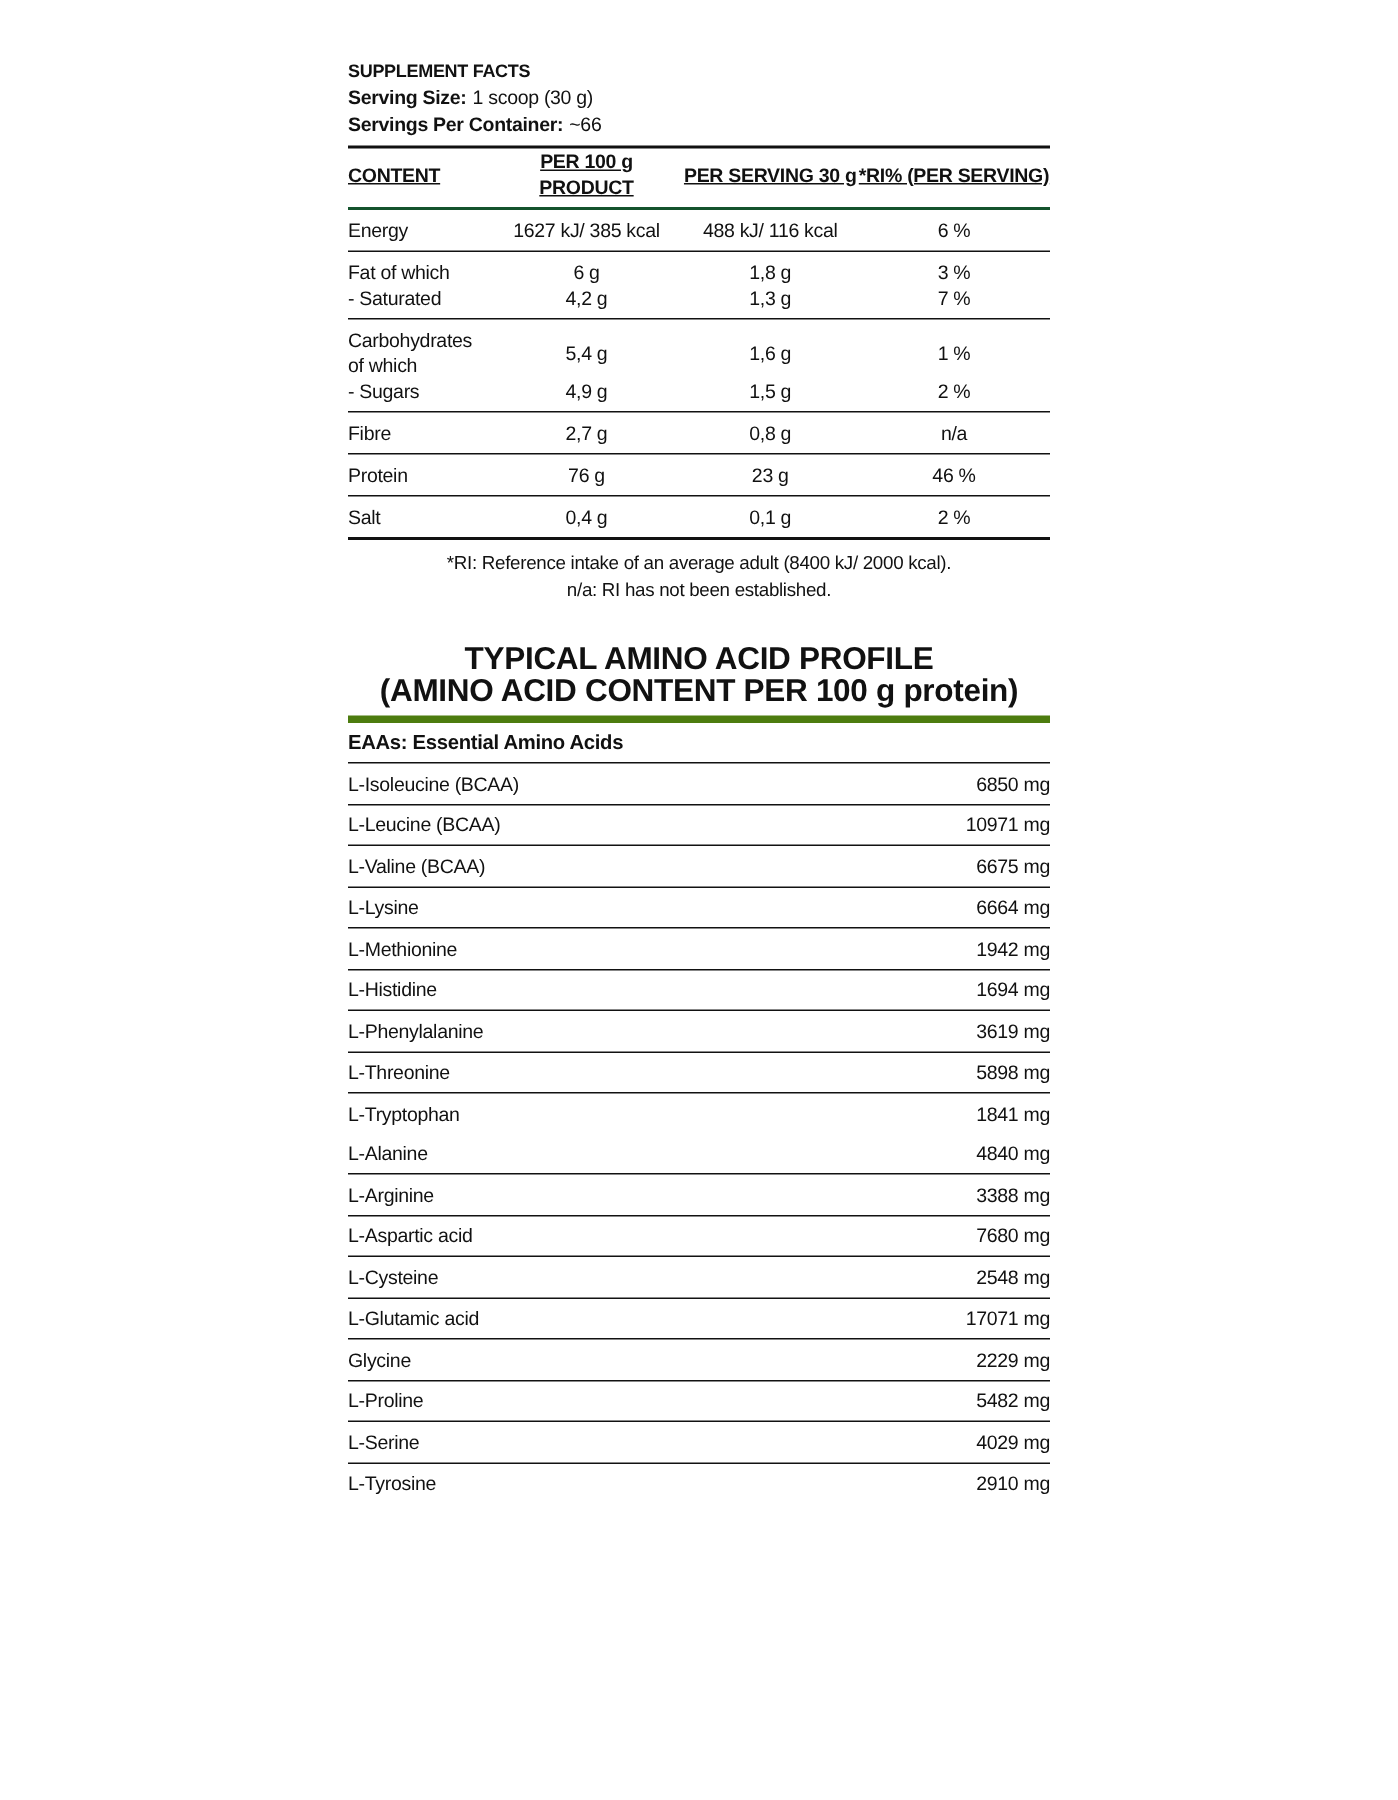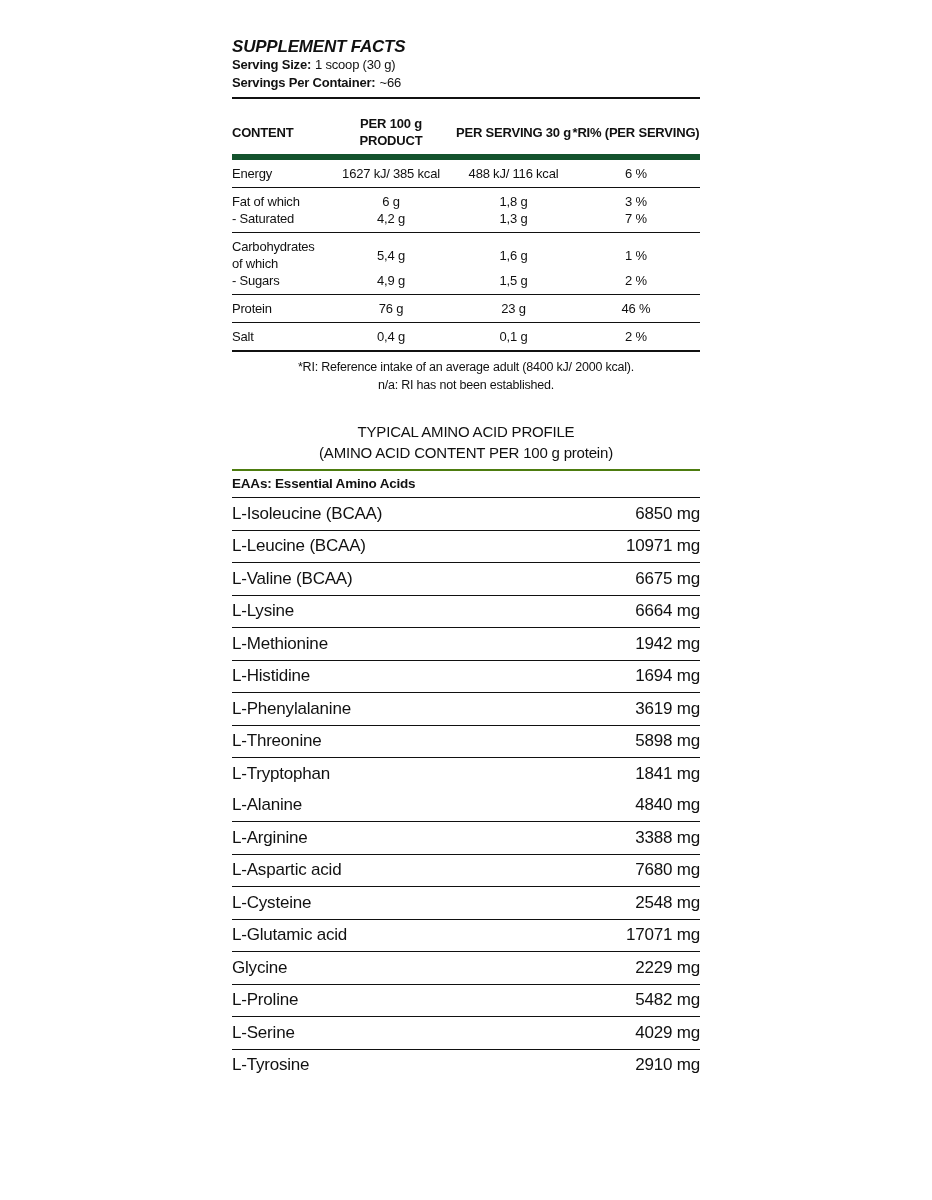--- a/index.html
+++ b/index.html
@@ -10,61 +10,62 @@
     color: #111111;
   }
   .label-container {
     position: absolute;
     left: 232px; top: 38px;
     width: 468px;
     letter-spacing: -0.2px;
   }
 
   
-  .sf-title { font-size: 17px; font-weight: 700; line-height: 18px; font-style: italic; }
+  .sf-title { font-size: 12px; font-weight: 700; line-height: 18px; }
   .sf-line { font-size: 13px; line-height: 18px; }
   .sf-line .lbl { font-weight: 700; }
   .sf-line .val { font-weight: 400; margin-left: 4px; }
 
   
   .facts-table { margin-top: 5px; border-top: 2px solid #111; }
   .facts-grid {
     display: grid;
     grid-template-columns: 95px 128px 117px 128px;
     align-items: center;
   }
   .facts-header {
-    border-bottom: 6px solid #14532d;
+    border-bottom: 2px solid #14532d;
     font-weight: 700; font-size: 13px;
-    padding: 16px 0 5px 0;
+    padding: 0 0 5px 0;
+    text-decoration: underline;
   }
   .facts-header .c { text-align: center; }
   .row-group { border-bottom: 1px solid #111; padding: 5px 0; font-size: 13px; }
   .row-group.last { border-bottom: 2px solid #111; }
   .facts-grid .name { text-align: left; line-height: 17px; }
   .facts-grid .c { text-align: center; line-height: 17px; }
 
   
   .footnote { text-align: center; font-size: 12.5px; line-height: 18px; }
   .footnotes { margin-top: 6px; }
 
   
   .amino-title-block { margin-top: 27px; text-align: center; }
-  .amino-title { font-size: 15px; font-weight: 400; line-height: 21px; }
+  .amino-title { font-size: 21px; font-weight: 700; line-height: 21px; }
   .amino-table { margin-top: 6px; }
   .amino-section-header {
-    border-top: 2px solid #4d7c0f;
+    border-top: 5px solid #4d7c0f;
     border-bottom: 1px solid #111;
     font-weight: 700; font-size: 13.5px;
     padding: 5px 0 6px 0;
   }
   .amino-row {
     display: flex; justify-content: space-between; align-items: center;
     border-bottom: 1px solid #111;
-    font-size: 17px;
+    font-size: 13px;
     padding: 5.5px 0 6px 0;
   }
   .amino-rows .amino-row:last-child { border-bottom: none; }
   .amino-row .a-name { text-align: left; }
   .amino-row .a-val { text-align: right; }
 </style>
 </head>
 <body>
 
 <div class="label-container">
@@ -117,20 +118,28 @@
         <div class="c">1 %</div>
       </div>
       <div class="facts-grid">
         <div class="name">- Sugars</div>
         <div class="c">4,9 g</div>
         <div class="c">1,5 g</div>
         <div class="c">2 %</div>
       </div>
     </div>
 
+    <div class="row-group">
+      <div class="facts-grid">
+        <div class="name">Fibre</div>
+        <div class="c">2,7 g</div>
+        <div class="c">0,8 g</div>
+        <div class="c">n/a</div>
+      </div>
+    </div>
 
     <div class="row-group">
       <div class="facts-grid">
         <div class="name">Protein</div>
         <div class="c">76 g</div>
         <div class="c">23 g</div>
         <div class="c">46 %</div>
       </div>
     </div>
 

